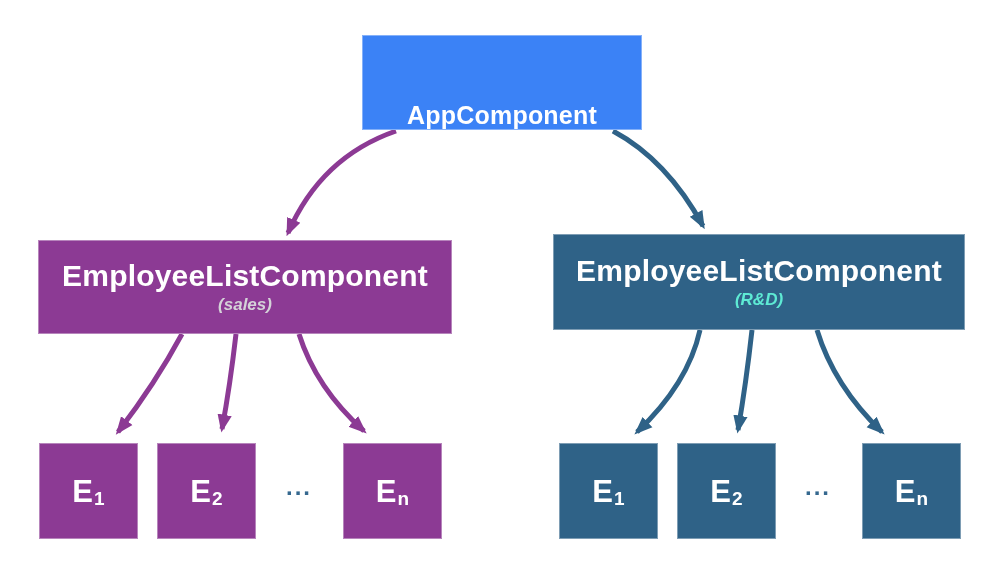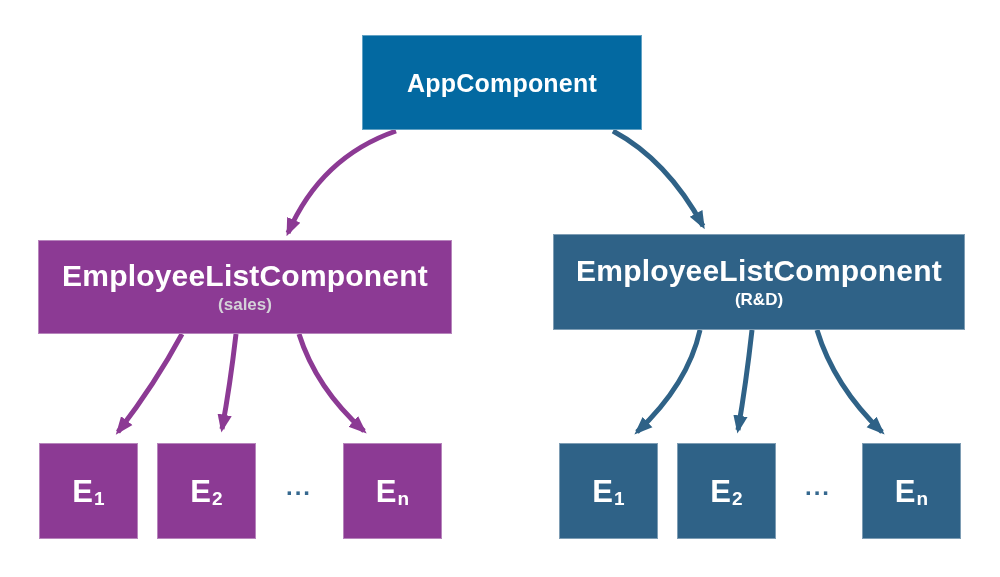--- a/index.html
+++ b/index.html
@@ -53,20 +53,21 @@
   }
   .box-rnd {
     left: 553px; top: 234px;
     width: 412px; height: 96px;
   }
   .subtitle {
     font-weight: bold;
     font-size: 17px;
     margin-top: 2px;
     white-space: nowrap;
+    font-style: italic;
   }
   .square {
     position: absolute;
     z-index: 2;
     top: 443px;
     width: 99px; height: 96px;
     display: flex;
     align-items: center;
     justify-content: center;
     box-sizing: border-box;
@@ -119,32 +120,32 @@
 
     <path class="conn" d="M 182 334 Q 155 384 118 432" marker-end="url(#head-purple)" style="stroke: rgb(140, 58, 148);"></path>
     <path class="conn" d="M 236 334 Q 230 386 222 429" marker-end="url(#head-purple)" style="stroke: rgb(140, 58, 148);"></path>
     <path class="conn" d="M 299 334 Q 316 388 364 431" marker-end="url(#head-purple)" style="stroke: rgb(140, 58, 148);"></path>
 
     <path class="conn" d="M 700 330 Q 688 384 637 432" marker-end="url(#head-blue)" style="stroke: rgb(47, 98, 135);"></path>
     <path class="conn" d="M 752 330 Q 746 384 738 430" marker-end="url(#head-blue)" style="stroke: rgb(47, 98, 135);"></path>
     <path class="conn" d="M 817 330 Q 834 386 882 432" marker-end="url(#head-blue)" style="stroke: rgb(47, 98, 135);"></path>
   </svg>
 
-  <div class="box box-app" style="background-color: #0369a1;">
+  <div class="box box-app" style="background-color: #3b82f6; justify-content: flex-end;">
     <span class="title">AppComponent</span>
   </div>
 
   <div class="box box-sales" style="background-color: rgb(140, 58, 148);">
     <span class="title">EmployeeListComponent</span>
     <span class="subtitle" style="color: rgb(212, 210, 216);">(sales)</span>
   </div>
 
   <div class="box box-rnd" style="background-color: rgb(47, 98, 135);">
     <span class="title">EmployeeListComponent</span>
-    <span class="subtitle" style="color: #ffffff;">(R&amp;D)</span>
+    <span class="subtitle" style="color: #5eead4;">(R&amp;D)</span>
   </div>
 
   <div class="square" style="left: 39px; background-color: rgb(140, 58, 148);">
     <span class="e-base">E</span>
       <span class="e-sub">1</span>
   </div>
   <div class="square" style="left: 157px; background-color: rgb(140, 58, 148);">
     <span class="e-base">E</span>
       <span class="e-sub">2</span>
   </div>

